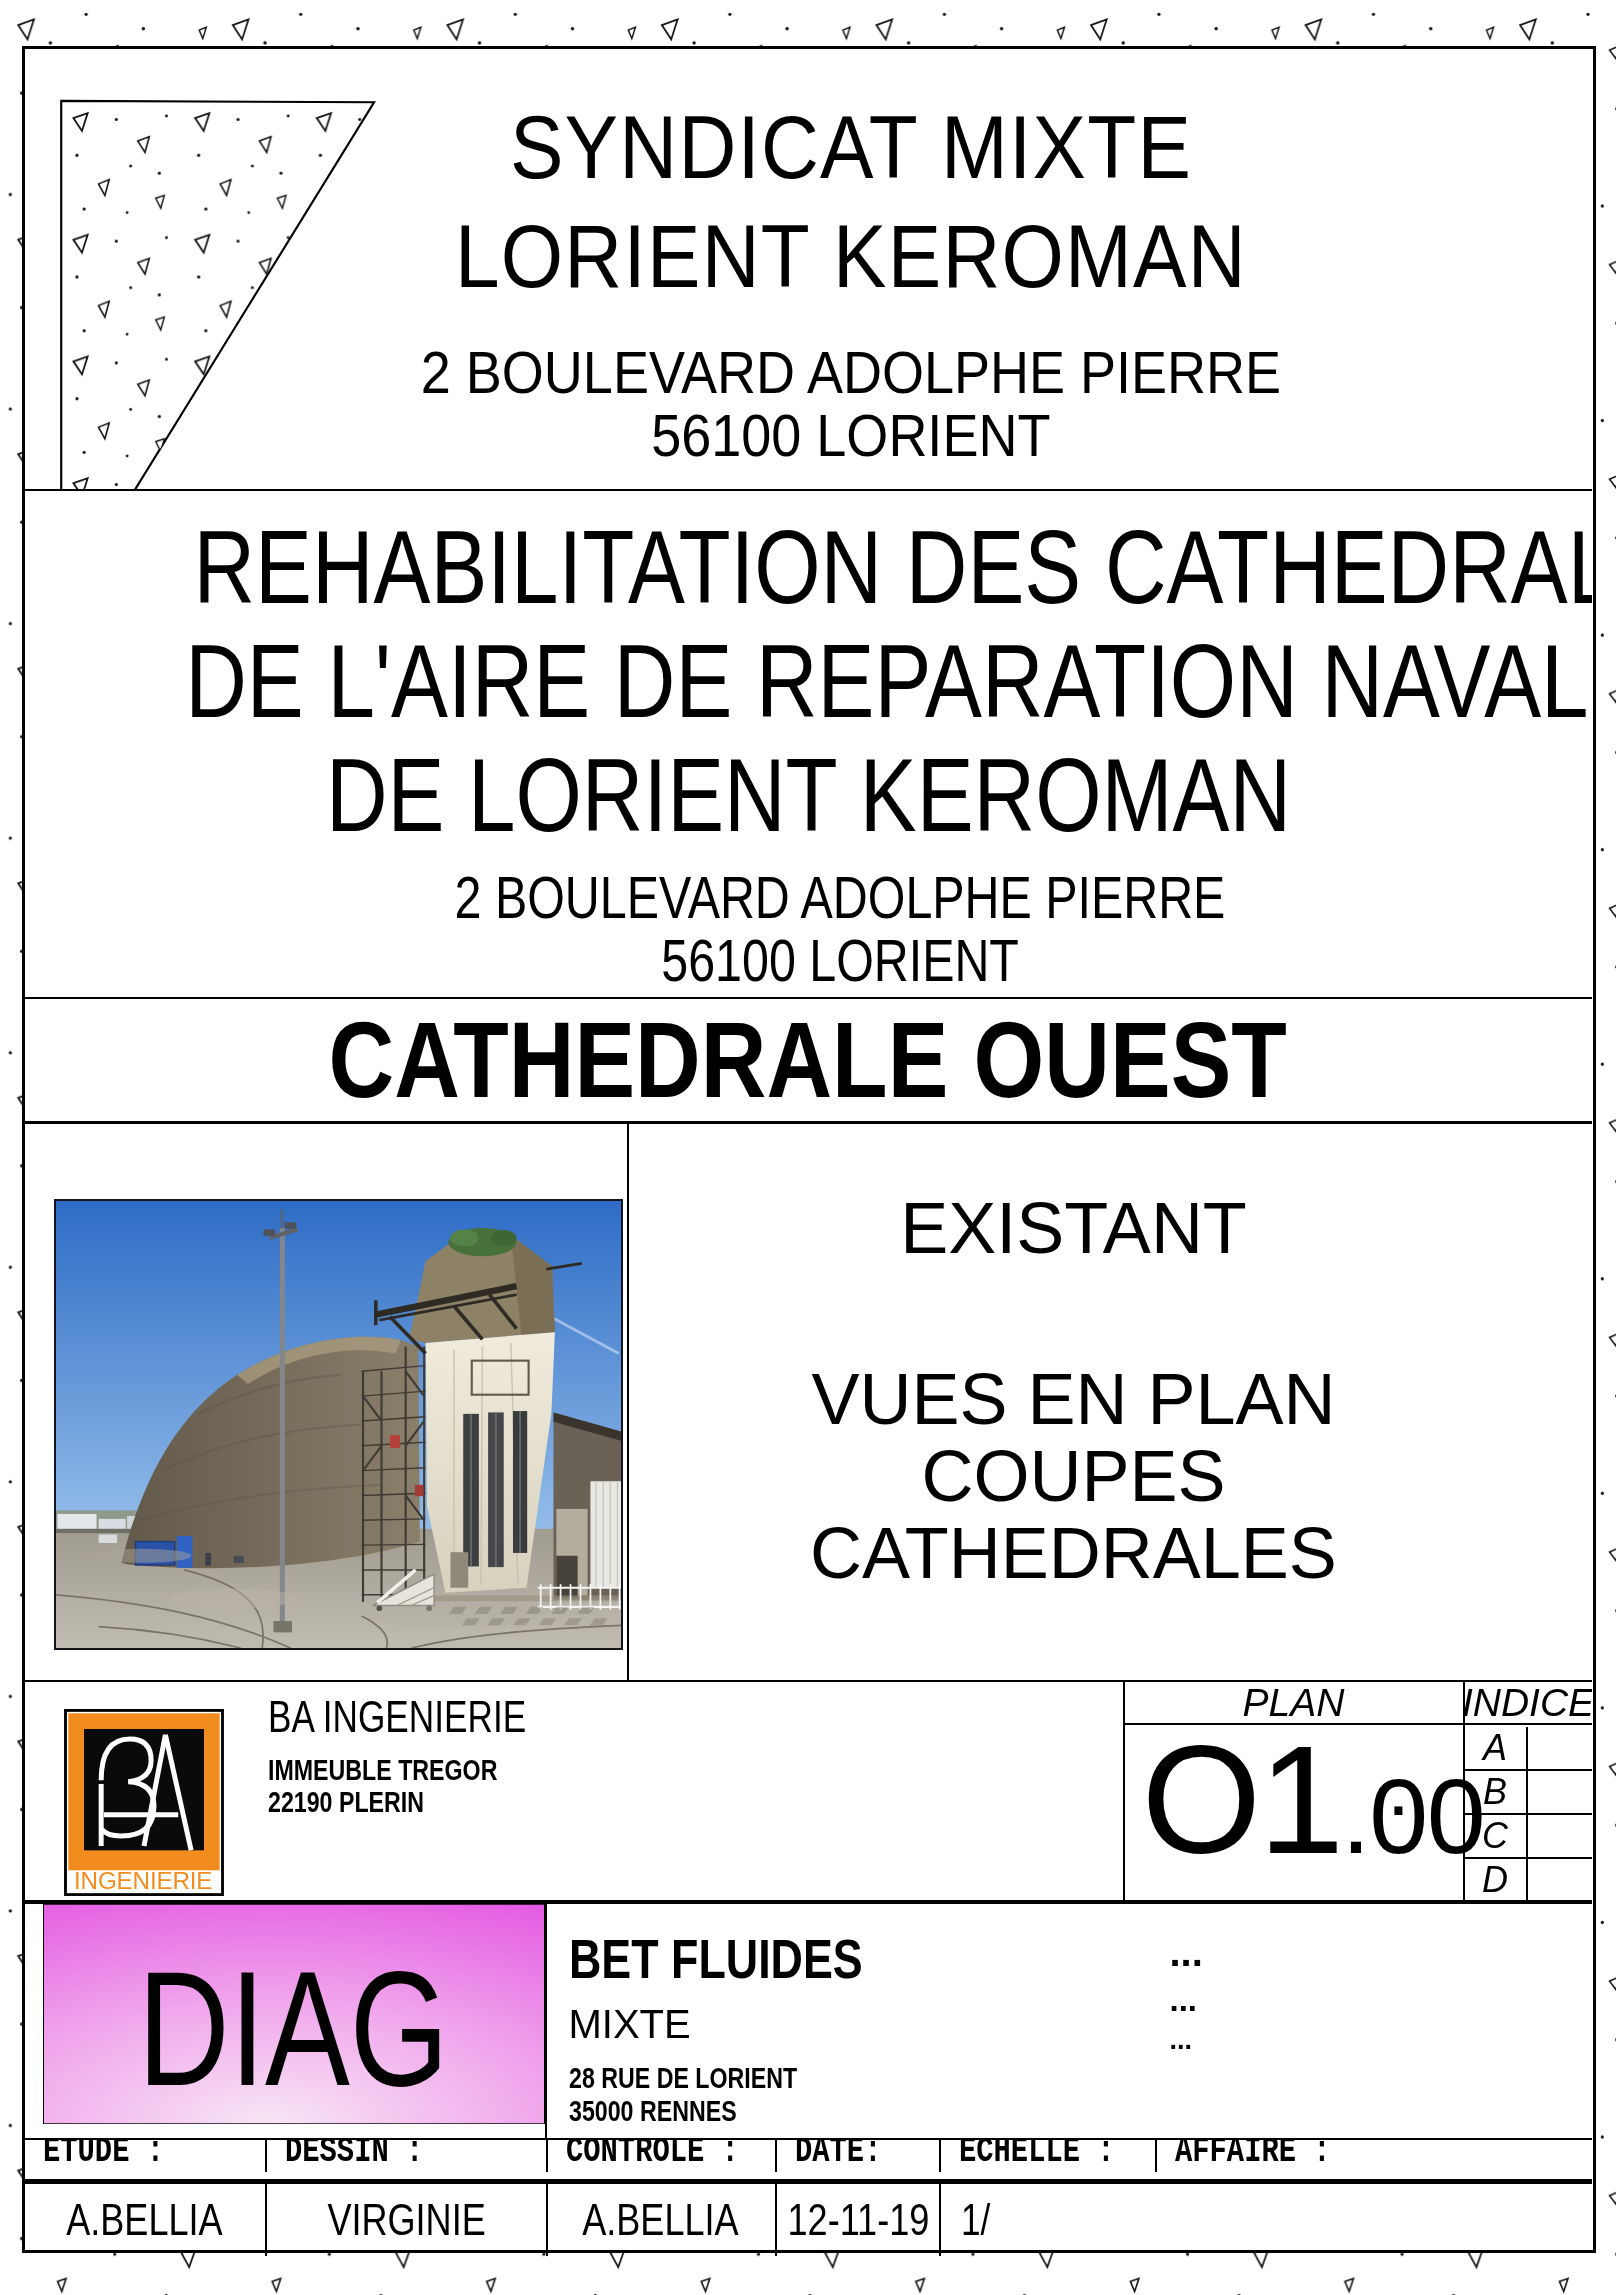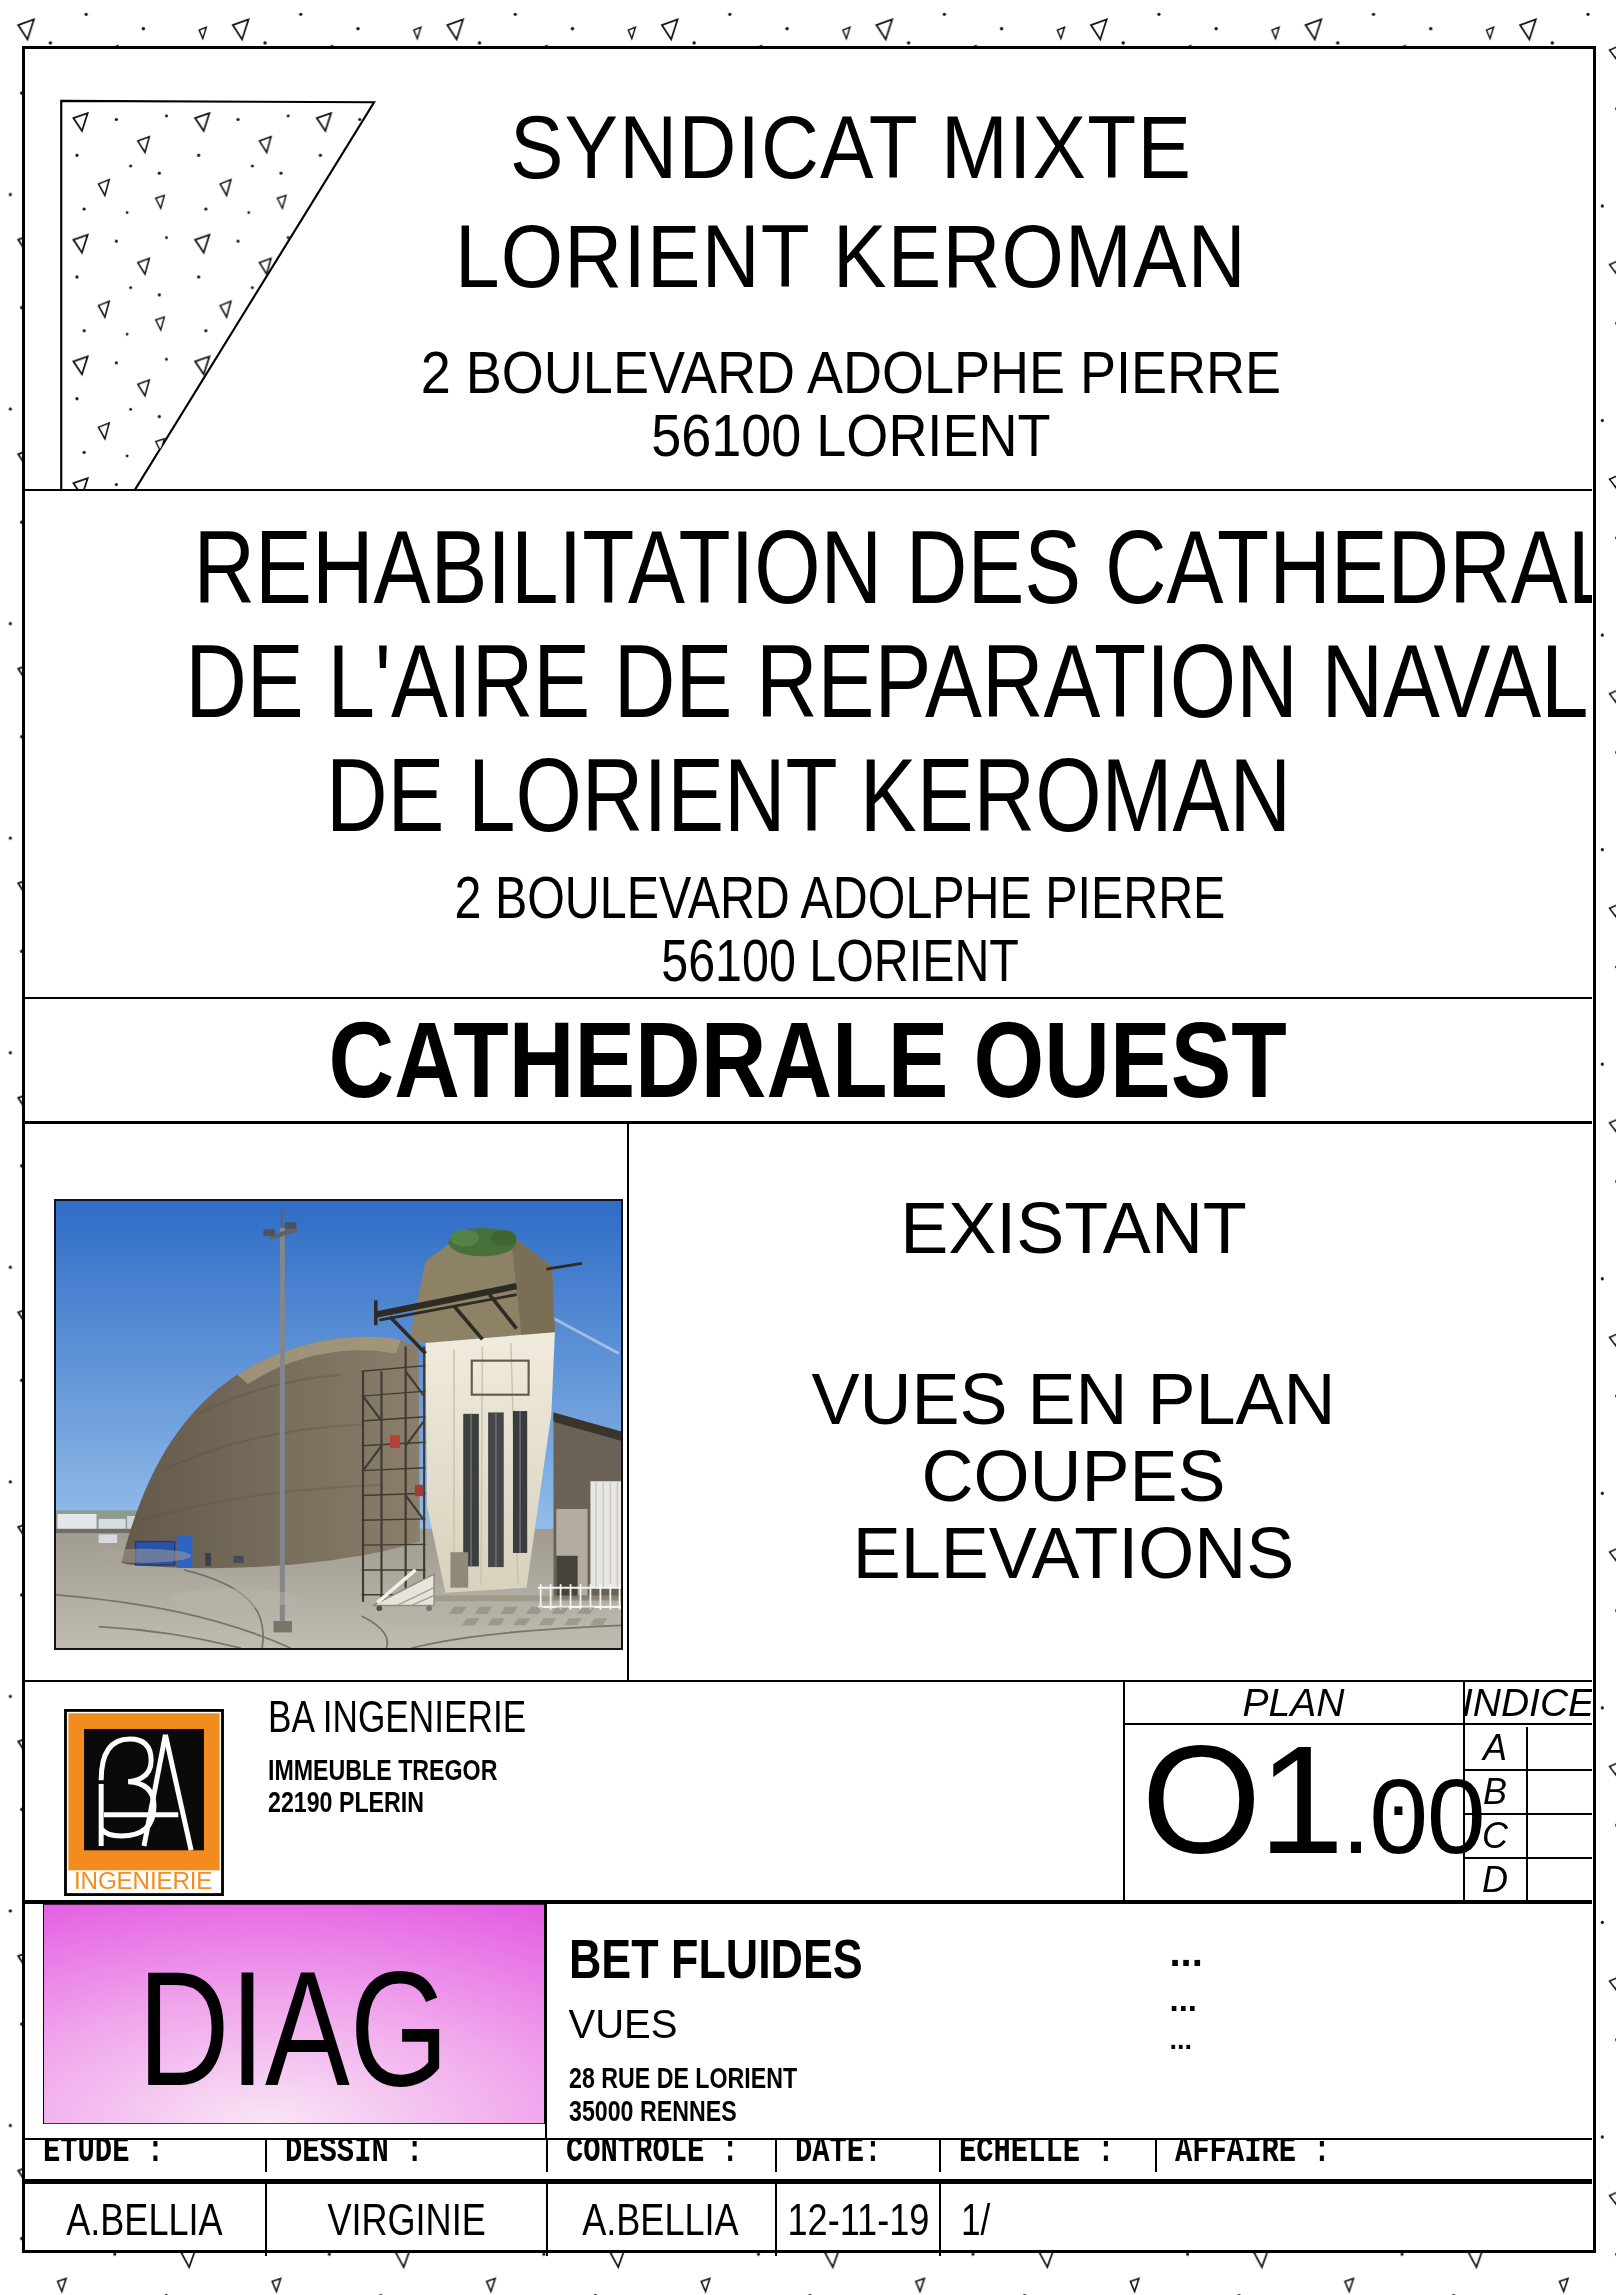--- a/index.html
+++ b/index.html
@@ -332,21 +332,21 @@
           <path d="M722,588 l18,0 -7,10 -18,0 Z"></path>
             <path d="M758,588 l18,0 -7,10 -18,0 Z"></path>
         </g>
       </svg>
 
       <div class="views-cell">
         <div class="s4-line">EXISTANT</div>
         <div class="views-gap"></div>
         <div class="s4-line">VUES EN PLAN</div>
         <div class="s4-line">COUPES</div>
-        <div class="s4-line">ELEVATIONS</div>
+        <div class="s4-line">CATHEDRALES</div>
       </div>
     </div>
 
     <div class="row r5 bt4">
       <div class="r5-div1"></div>
       <div class="r5-div2"></div>
 
       <svg class="logo" width="160" height="187" viewBox="0 0 224 262">
         <rect x="2" y="2" width="220" height="258" fill="#fff" stroke="#000" stroke-width="4"></rect>
         <rect x="6" y="6" width="212" height="220" fill="#F28C1E"></rect>
@@ -413,21 +413,21 @@
         </defs>
         <rect x="0" y="0" width="702" height="308" fill="url(#pinkg)" stroke="#000" stroke-width="2"></rect>
       </svg>
       <div class="diag-label">
         <span class="diag-text">DIAG</span>
       </div>
       <div class="r6-div"></div>
 
       <div class="bet-cell">
         <div class="bet-role"><span class="cond-l">BET FLUIDES</span></div>
-        <div class="bet-co">VUES</div>
+        <div class="bet-co">MIXTE</div>
         <div class="bet-sgrp">
           <div class="bet-small"><span class="cond-l">28 RUE DE LORIENT</span></div>
           <div class="bet-small"><span class="cond-l">35000 RENNES</span></div>
         </div>
       </div>
 
       <div class="notes-cell">
         <div class="note1">...</div>
         <div class="note2">...</div>
         <div class="note3">...</div>

